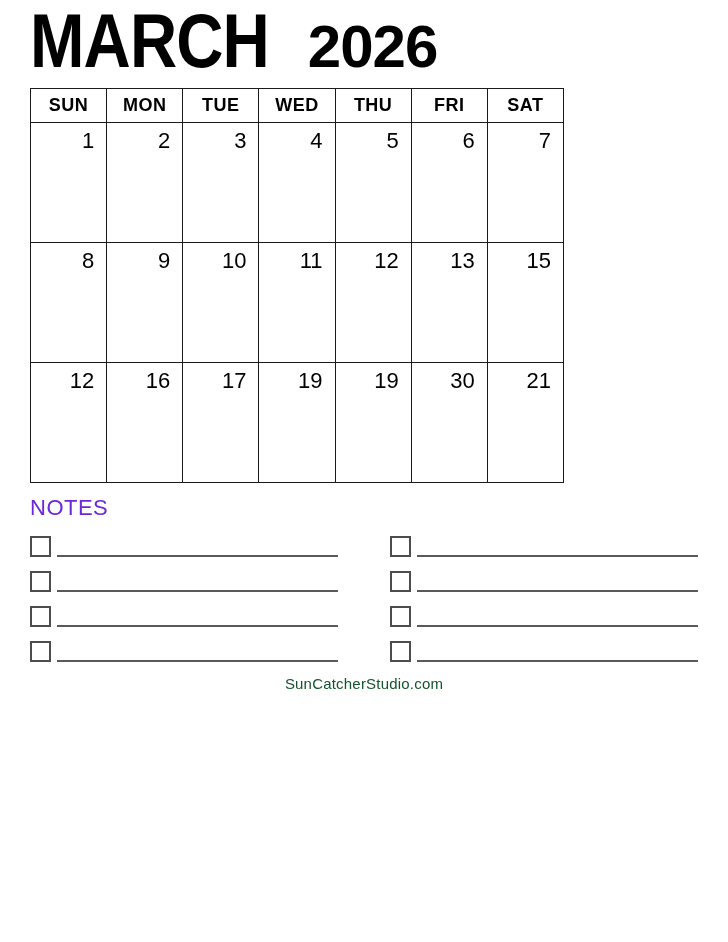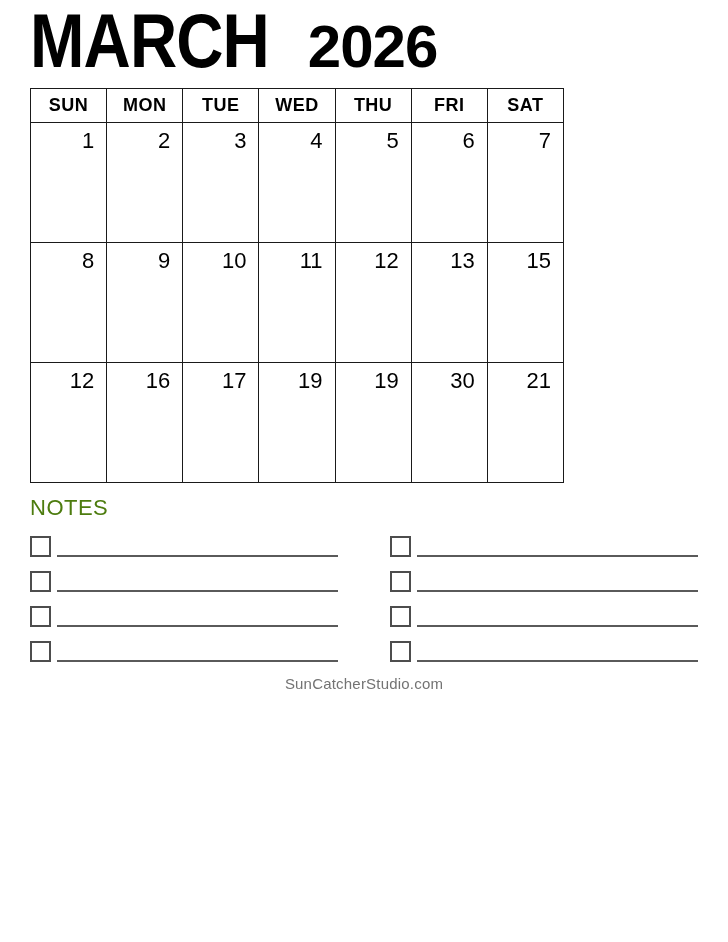--- a/index.html
+++ b/index.html
@@ -70,21 +70,21 @@
     vertical-align: top;
     padding: 5px 12px 0 0;
   }
 
   
   .notes-heading {
     margin-top: 14px;
     font-size: 22px;
     font-weight: 400;
     letter-spacing: 0.5px;
-    color: #4d7c0f;
+    color: #6d28d9;
     line-height: 1;
   }
   .notes-grid {
     margin-top: 16px;
     display: grid;
     grid-template-columns: 1fr 1fr;
     column-gap: 52px;
     row-gap: 13px;
   }
   .note-row {
@@ -104,21 +104,21 @@
     margin-left: 6px;
     border-bottom: 2px solid #5a5a5a;
     height: 2px;
   }
 
   
   .footer {
     margin-top: 13px;
     text-align: center;
     font-size: 15px;
-    color: #737373;
+    color: #14532d;
     letter-spacing: 0.2px;
   }
 </style>
 </head>
 <body>
 
 <div class="page">
 
   <div class="title-row">
     <div class="month-title">MARCH</div>

